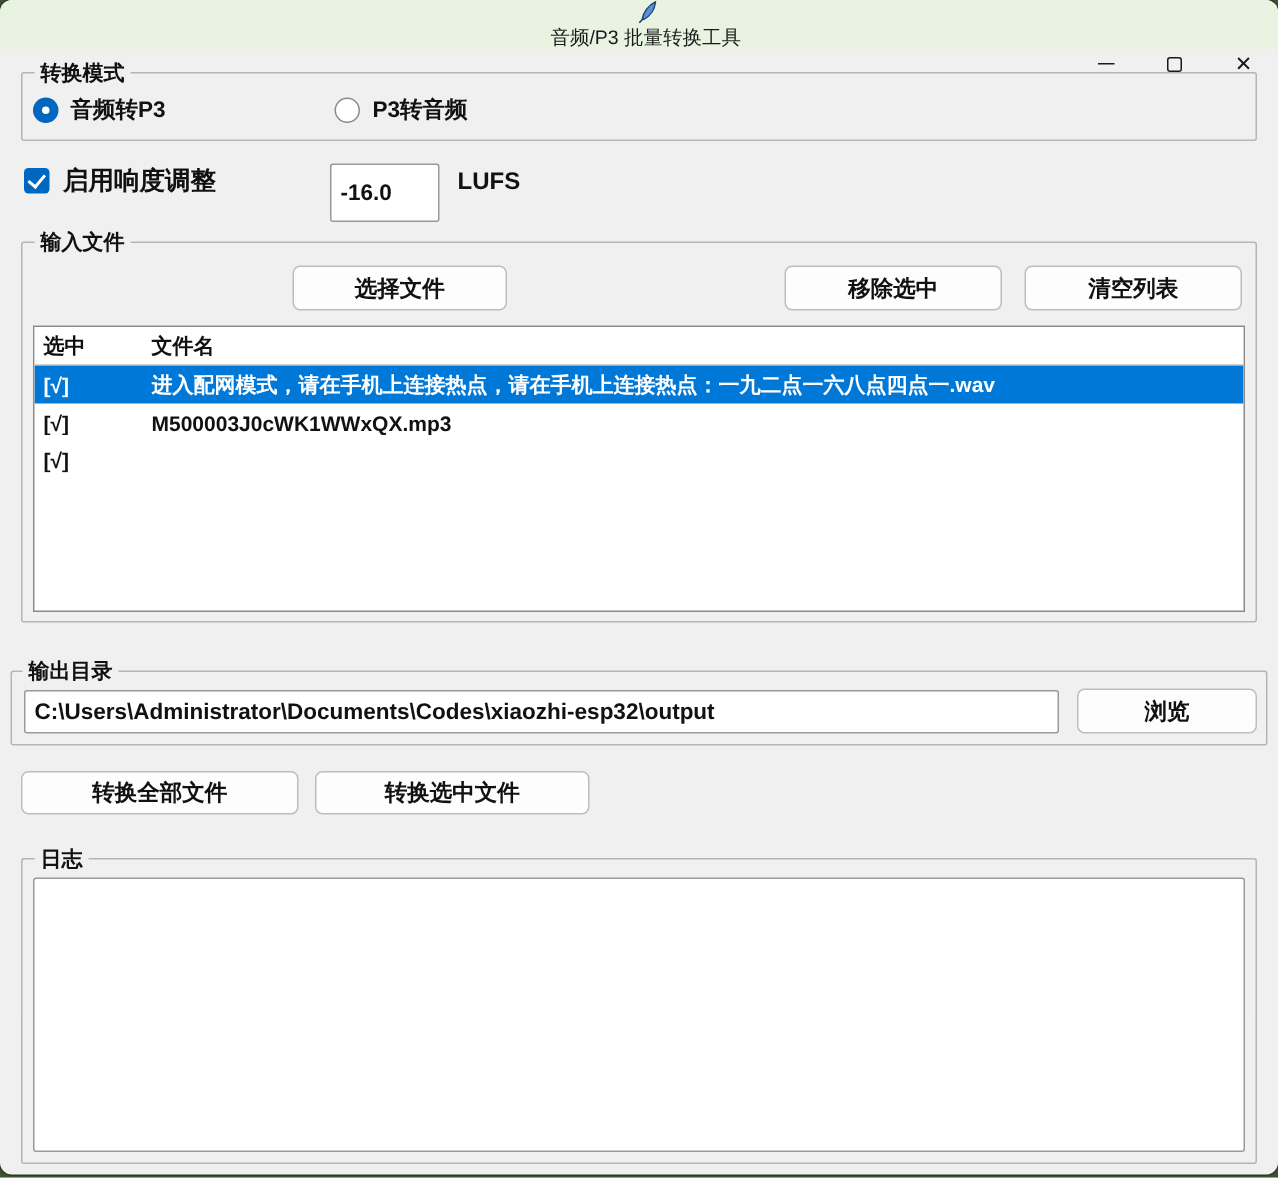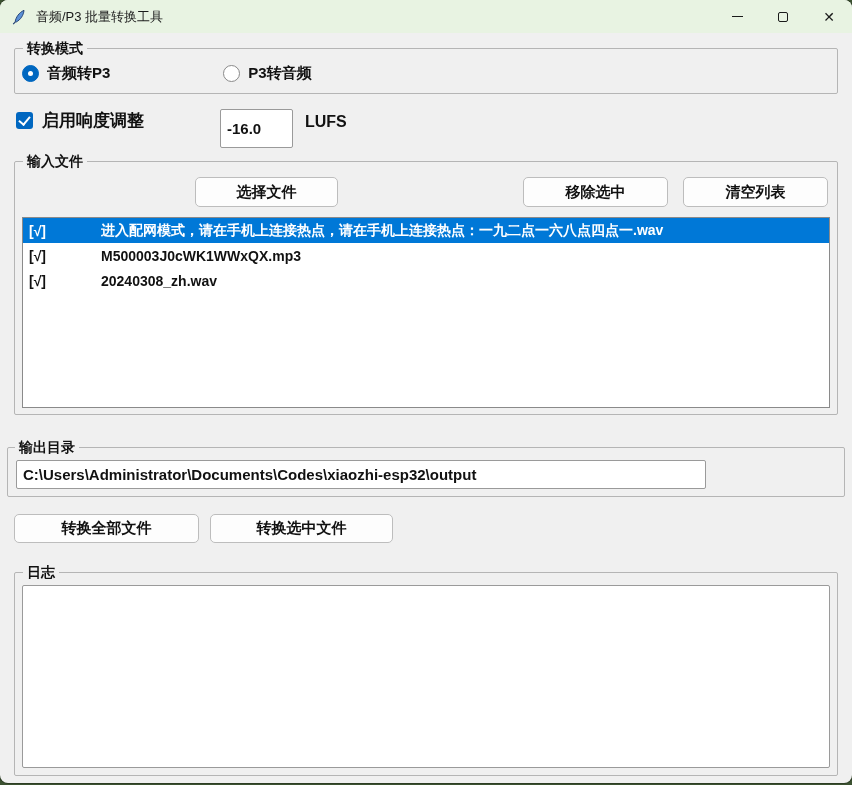--- a/index.html
+++ b/index.html
@@ -10,21 +10,21 @@
     overflow:hidden;
   }
   #window {
     position:absolute; left:0; top:0; width:852px; height:783px;
     border-radius:8px; overflow:hidden; background:#f0f0f0;
     box-shadow:0 0 0 1px rgba(0,0,0,.25);
   }
   
   .titlebar {
     position:absolute; left:0; top:0; width:100%; height:33px;
-    background:#e8f3e2; display:flex; align-items:center;
+    background:#e8f3e2; display:flex; align-items:center;flex-direction:column;
   }
   .title-icon { margin-left:11px; width:16px; height:16px; display:flex; }
   .title-text { margin-left:9px; font-size:13px; color:#1a1a1a; }
   .win-controls { margin-left:auto; display:flex; height:100%; }
   .win-btn {
     width:46px; height:100%; display:flex; align-items:center; justify-content:center;
     font-size:14px; color:#1a1a1a; cursor:default;
   }
   .max-glyph { width:10px; height:10px; border:1.3px solid #1a1a1a; border-radius:2px; display:inline-block; }
   .min-glyph { width:11px; height:0; border-top:1.4px solid #1a1a1a; display:inline-block; }
@@ -165,38 +165,42 @@
   <span id="lufs-label">LUFS</span>
 
   <div class="frame" id="frame-input">
     <span class="frame-label">输入文件</span>
   </div>
   <div class="btn" id="btn-select">选择文件</div>
   <div class="btn" id="btn-remove">移除选中</div>
   <div class="btn" id="btn-clear">清空列表</div>
 
   <div id="file-table">
+    <div class="t-header">
+      <span class="t-col1">选中</span>
+      <span class="t-col2">文件名</span>
+    </div>
     <div class="t-row selected">
       <span class="t-col1">[√]</span>
       <span class="t-col2">进入配网模式，请在手机上连接热点，请在手机上连接热点：一九二点一六八点四点一.wav</span>
     </div>
     <div class="t-row">
       <span class="t-col1">[√]</span>
       <span class="t-col2">M500003J0cWK1WWxQX.mp3</span>
     </div>
     <div class="t-row">
       <span class="t-col1">[√]</span>
-      <span class="t-col2">20240308_zh.wav</span>
     </div>
   </div>
 
   <div class="frame" id="frame-out">
     <span class="frame-label" style="left:7px;">输出目录</span>
   </div>
   <div class="entry" id="out-entry">C:\Users\Administrator\Documents\Codes\xiaozhi-esp32\output</div>
+  <div class="btn" id="btn-browse">浏览</div>
 
   <div class="btn" id="btn-conv-all">转换全部文件</div>
   <div class="btn" id="btn-conv-sel">转换选中文件</div>
 
   <div class="frame" id="frame-log">
     <span class="frame-label">日志</span>
   </div>
   <div id="log-area"></div>
 
 </div>

